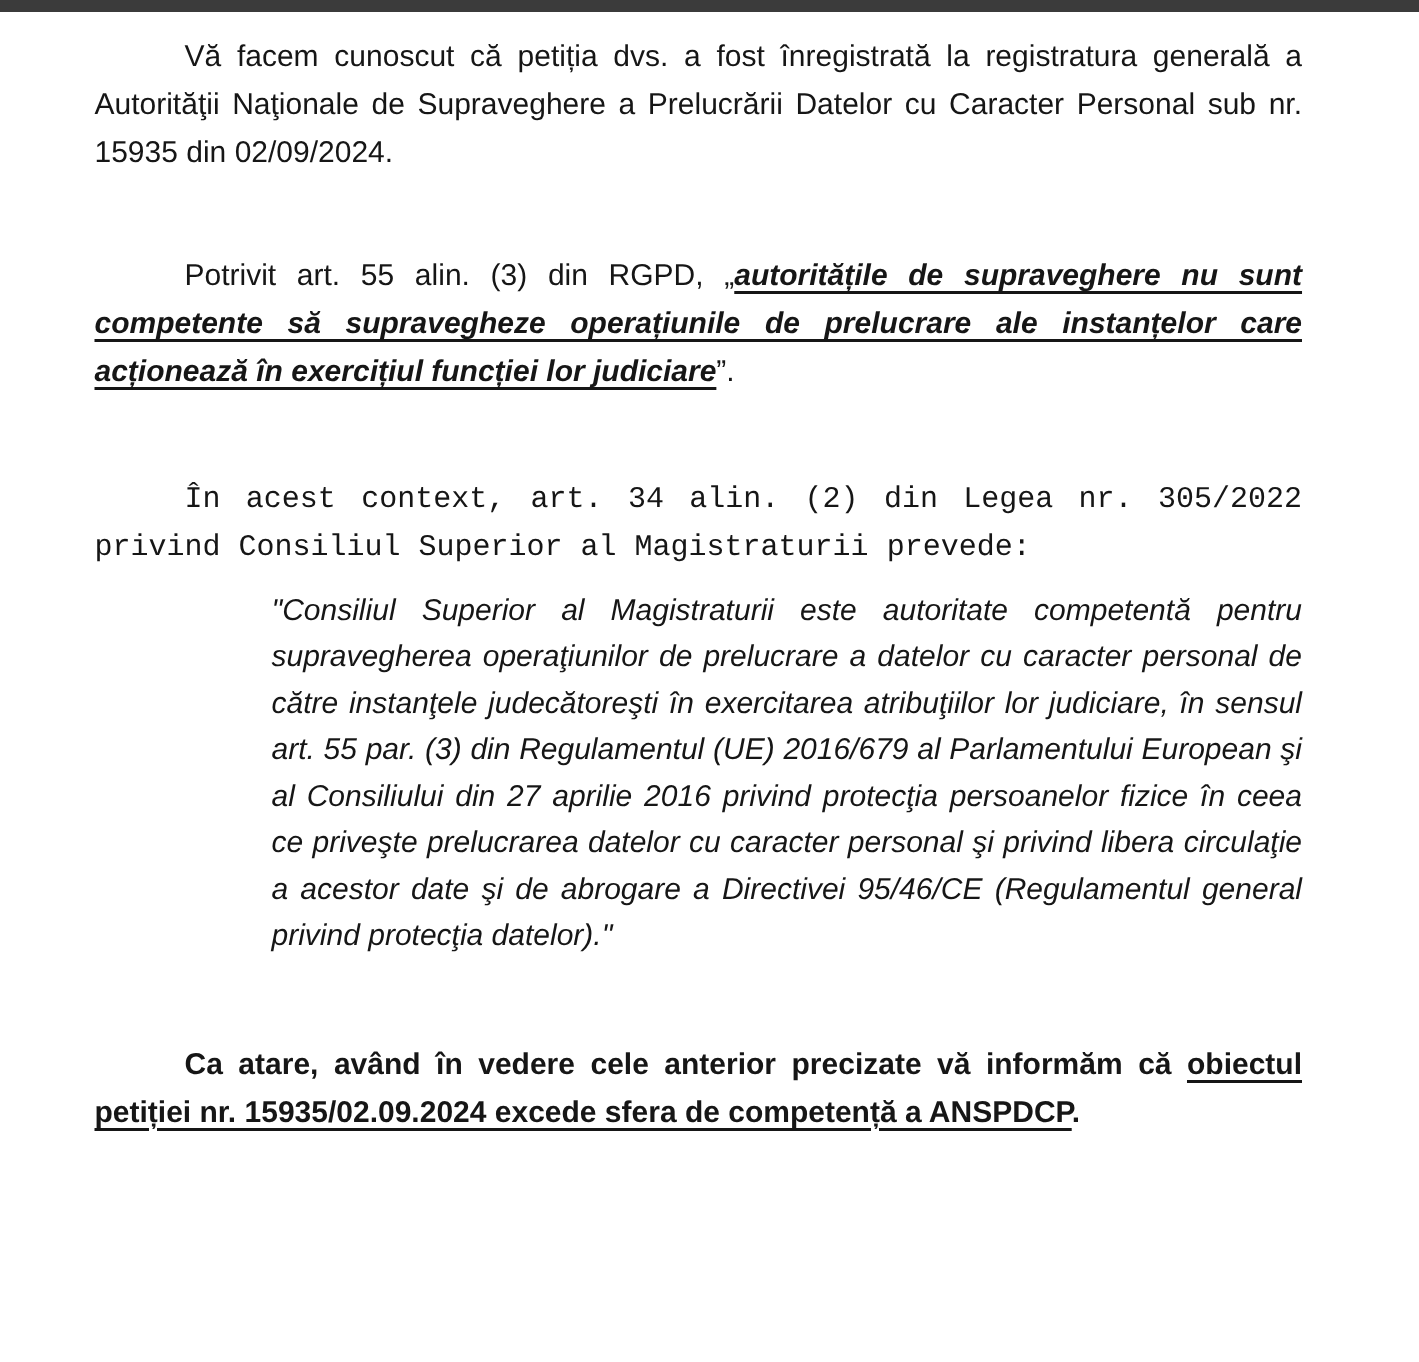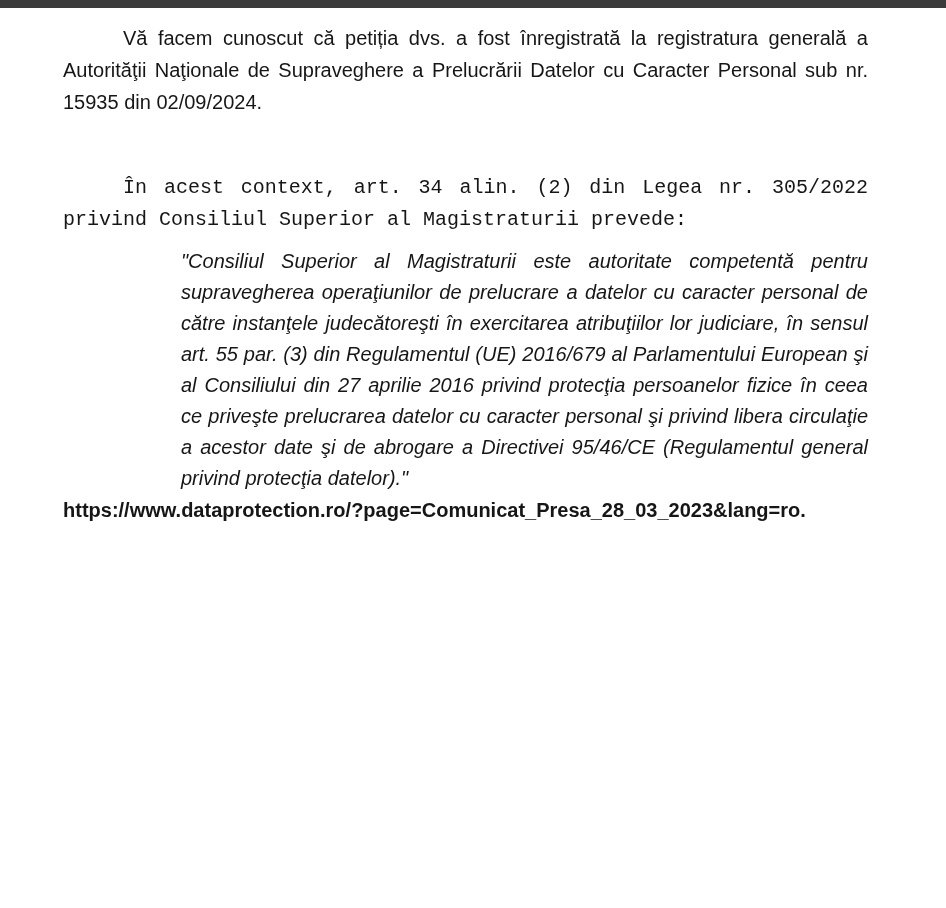--- a/index.html
+++ b/index.html
@@ -58,28 +58,31 @@
 
 <div class="page">
   <div class="top-bar"></div>
 
   <div class="content">
 
     <p class="body indent p-registration">
       <span>Vă facem cunoscut că petiția dvs. a fost înregistrată la registratura generală a Autorităţii Naţionale de Supraveghere a Prelucrării Datelor cu Caracter Personal sub nr. 15935 din 02/09/2024.</span>
     </p>
 
+    <p class="body indent p-rgpd">
+      <span>Potrivit art. 55 alin. (3) din RGPD, </span><span>„</span><span class="bold italic u">autoritățile de supraveghere nu sunt competente să supravegheze operațiunile de prelucrare ale instanțelor care acționează în exercițiul funcției lor judiciare</span><span>”.</span>
+    </p>
 
     <p class="body indent p-context">
       <span>În acest context, art. 34 alin. (2) din Legea nr. 305/2022 privind Consiliul Superior al Magistraturii prevede:</span>
     </p>
 
     <p class="blockquote">
       <span>"</span><span class="quote-u">Consiliul Superior al Magistraturii este autoritate competentă pentru supravegherea operaţiunilor de prelucrare a datelor cu caracter personal de către instanţele judecătoreşti în exercitarea atribuţiilor lor judiciare, în sensul art. 55 par. (3) din Regulamentul (UE) 2016/679</span><span> al Parlamentului European şi al Consiliului din 27 aprilie 2016 privind protecţia persoanelor fizice în ceea ce priveşte prelucrarea datelor cu caracter personal şi privind libera circulaţie a acestor date şi de abrogare a Directivei 95/46/CE (Regulamentul general privind protecţia datelor)."</span>
     </p>
 
+    <p class="body indent bold p-conclusion">
+      <span>Ca atare, având în vedere cele anterior precizate vă informăm că </span><span class="u">obiectul petiției nr. 15935/02.09.2024 excede sfera de competență a ANSPDCP</span><span>.</span>
+    </p>
 
-    <p class="body bold p-url">
-      <span>https://www.dataprotection.ro/?page=Comunicat_Presa_28_03_2023&amp;lang=ro.</span>
-    </p>
 
   </div>
 </div>
 
 </body></html>

